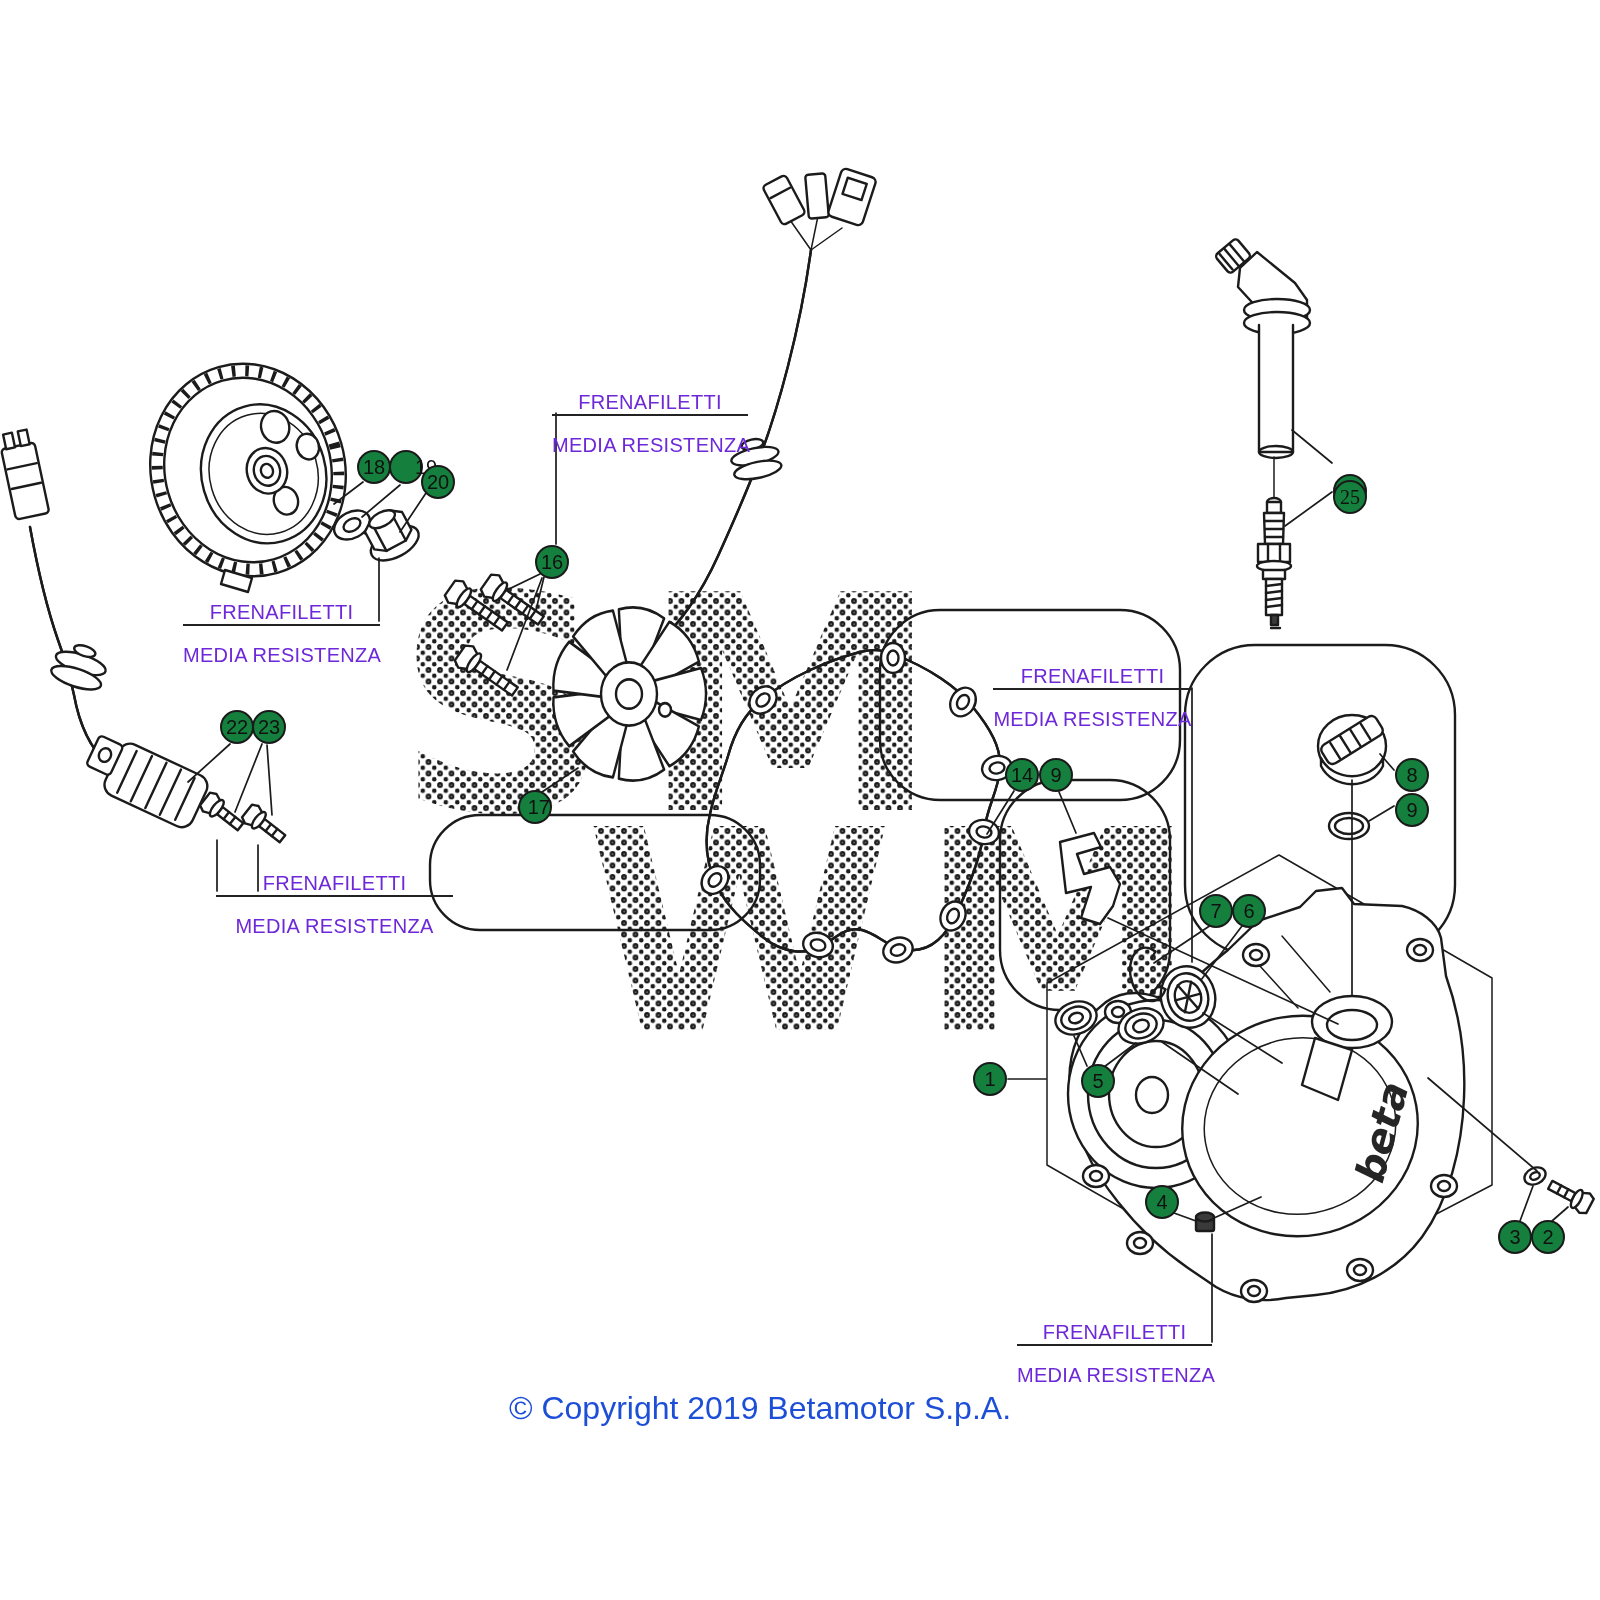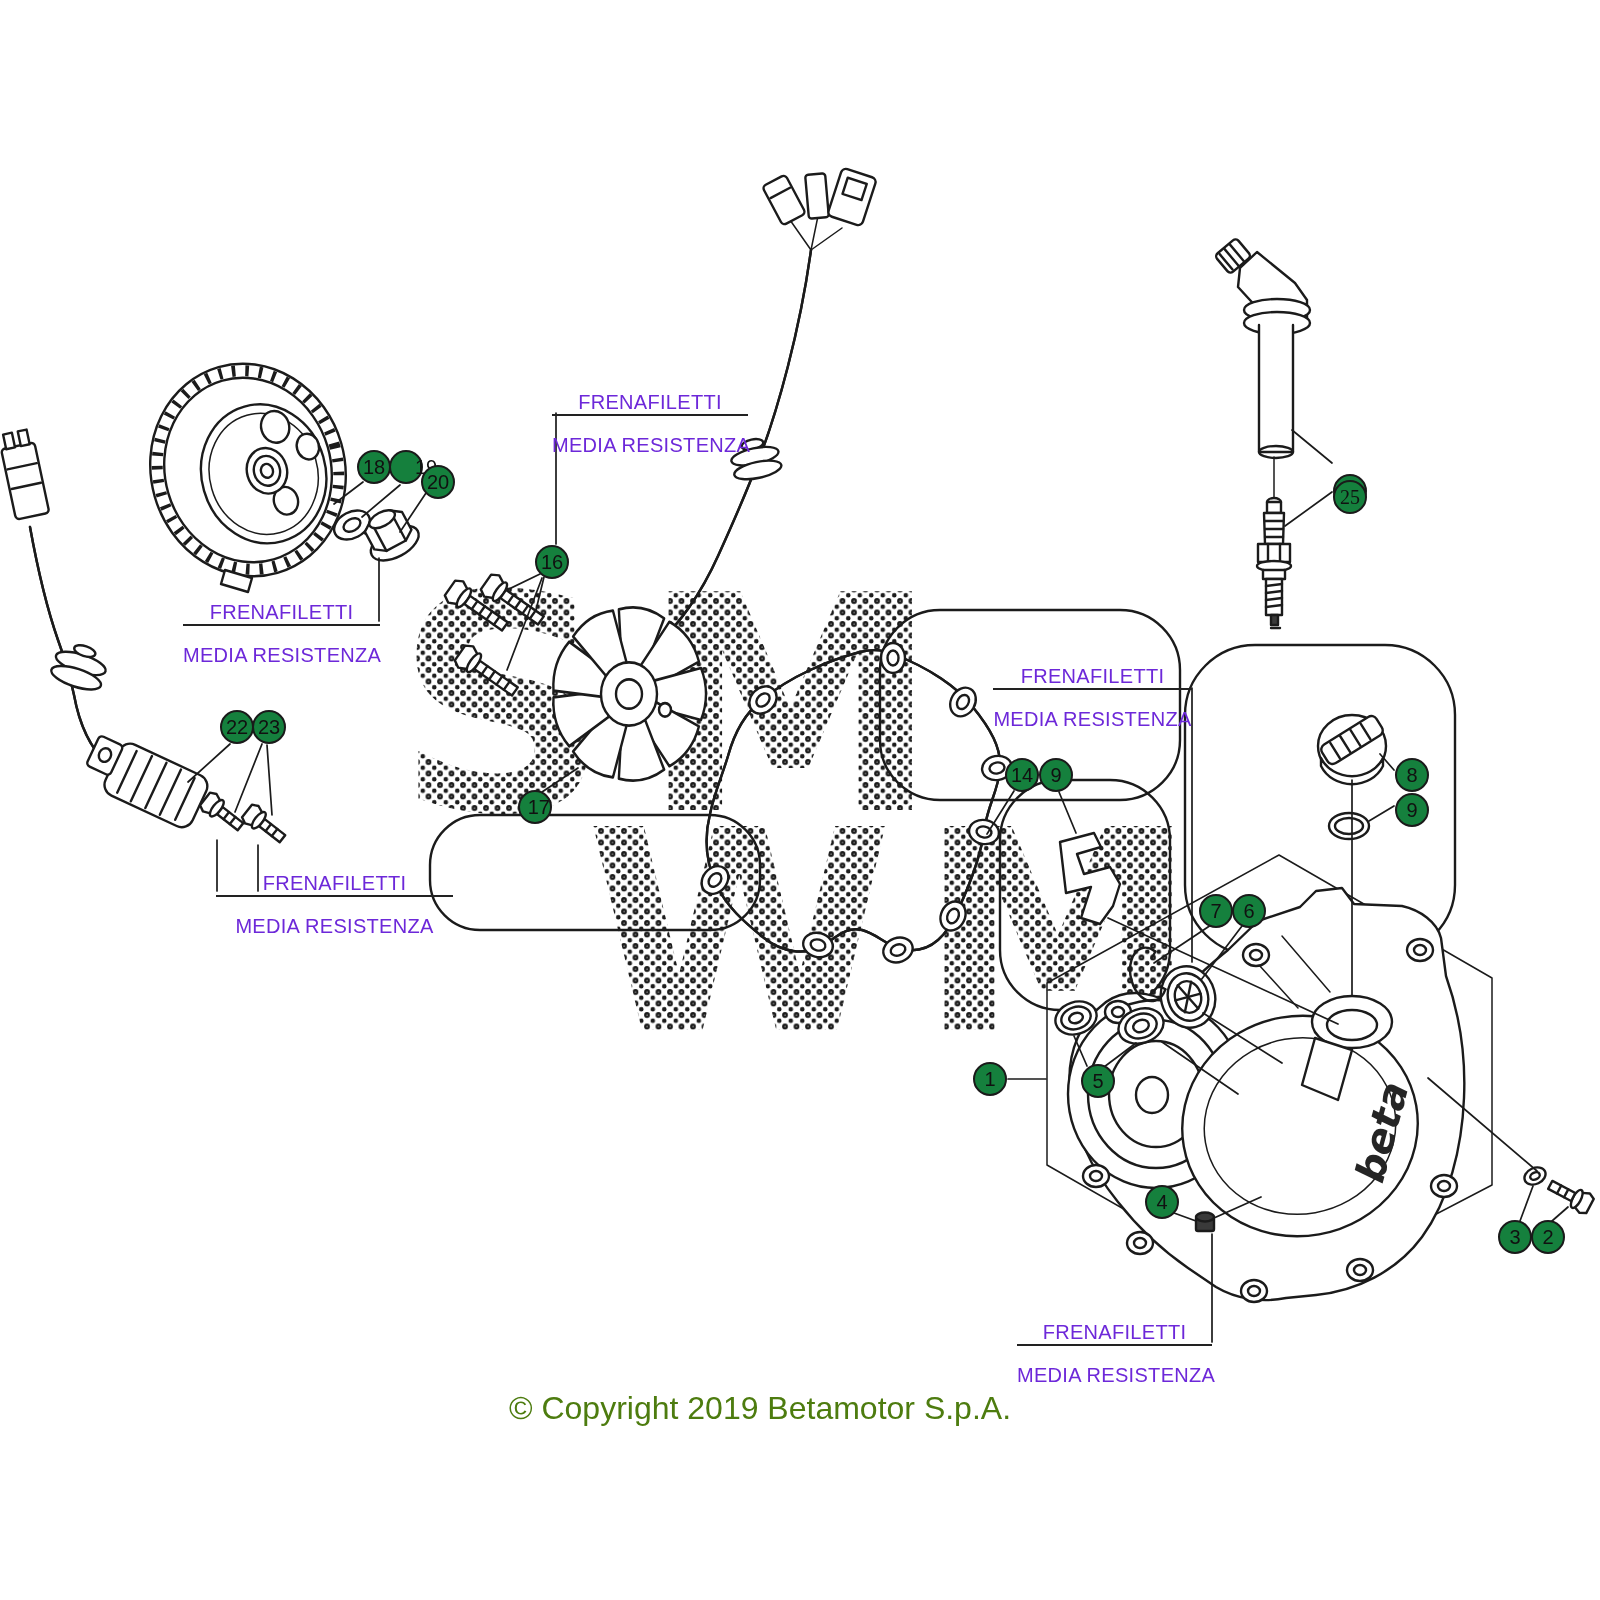--- a/index.html
+++ b/index.html
@@ -35,21 +35,21 @@
     box-sizing:border-box;
   }
 
   
   .fren { position:absolute; text-align:center; color:#6d28d9; font-size:20px; letter-spacing:0.3px; }
   .fren .l1 { display:block; line-height:21px; border-bottom:2px solid #222; padding:0 2px 1px 2px; }
   .fren .l2 { display:block; line-height:21px; padding-top:19px; white-space:nowrap; }
 
   #copyright {
     position:absolute; left:450px; top:1390px; width:620px; text-align:center;
-    font-size:32px; color:#4d7c0f;
+    font-size:32px; color:#1d4ed8;
   }
 </style>
 </head>
 <body>
 
 <div id="stage">
 
 <svg id="art" width="1600" height="1600" viewBox="0 0 1600 1600">
   <defs>
     <pattern id="dots" width="11.5" height="11.5" patternUnits="userSpaceOnUse">

